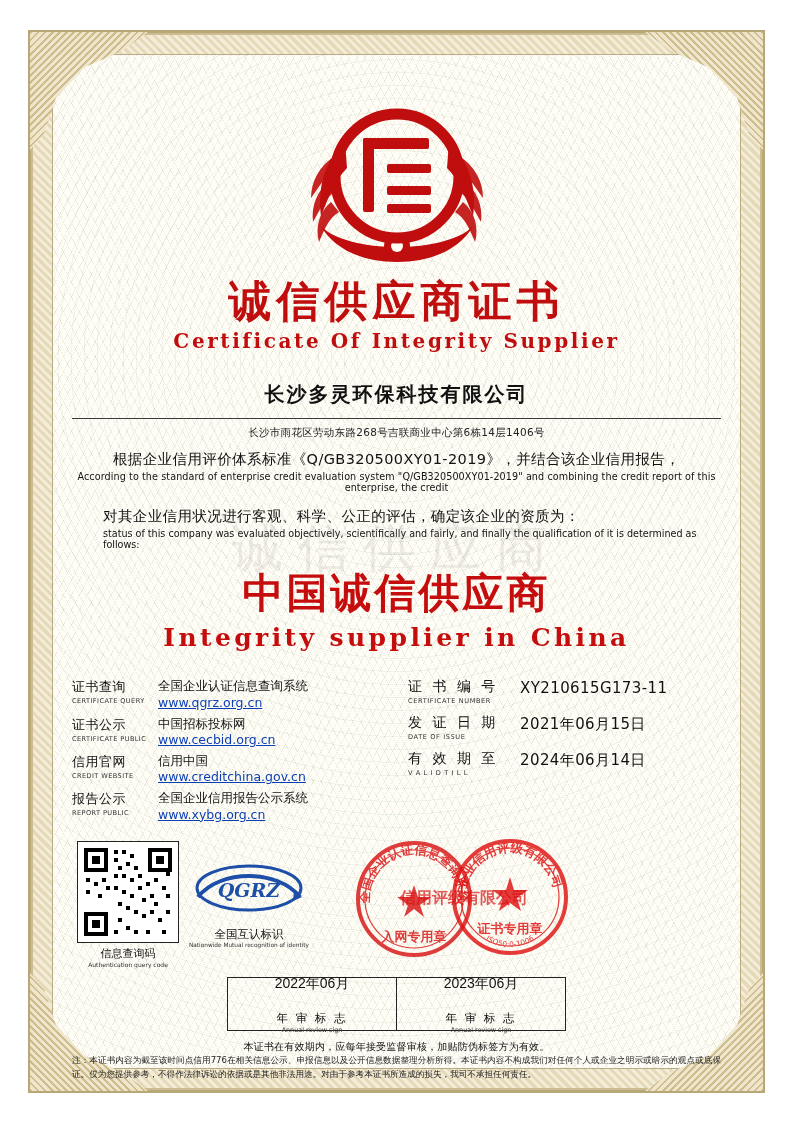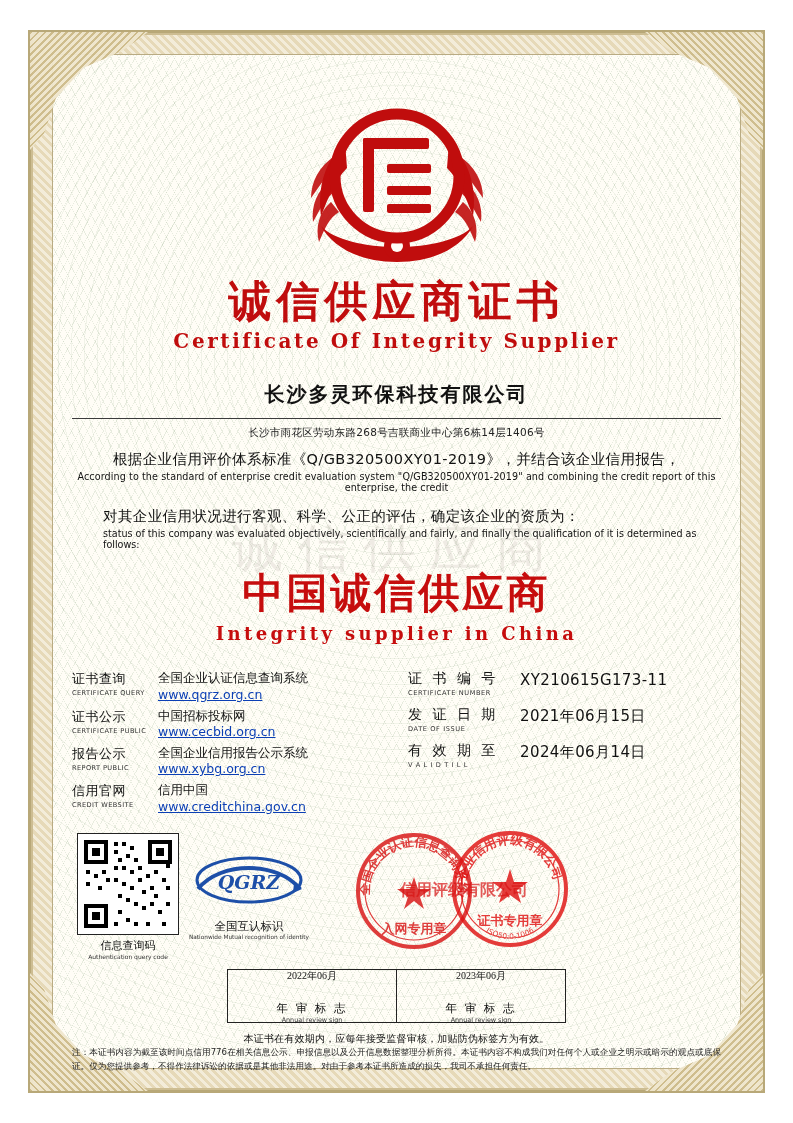--- a/index.html
+++ b/index.html
@@ -86,21 +86,21 @@
 
   .award{
     position:relative;text-align:center;margin-top:16px;
   }
   .award .cn{
     color:#c60d0d;font-weight:bold;font-size:41px;letter-spacing:3px;
     font-family:"DejaVu Sans", sans-serif;
     margin-top:8px;
   }
   .award .en{
-    color:#c60d0d;font-weight:bold;font-size:18px;letter-spacing:3.4px;margin-top:2px;
+    color:#c60d0d;font-weight:bold;font-size:25px;letter-spacing:3.4px;margin-top:2px;
     font-family:"DejaVu Serif", serif;
   }
   .watermark{
     position:absolute;left:0;right:0;top:-52px;text-align:center;
     font-size:52px;color:rgba(160,150,140,.17);letter-spacing:14px;
     font-family:"DejaVu Sans", sans-serif;pointer-events:none;
   }
 
   
   .info{display:flex;margin-top:26px;}
@@ -127,21 +127,21 @@
   .qgrz{width:130px;text-align:center;padding-top:16px;}
   .qgrz-cap-cn{font-size:11.5px;color:#111;margin-top:4px;font-family:"DejaVu Sans", sans-serif;}
   .qgrz-cap-en{font-size:5.8px;color:#333;font-family:"DejaVu Sans", sans-serif;}
   .stamps{flex:1;position:relative;height:130px;}
 
   
   .review{display:flex;justify-content:center;margin-top:6px;}
   .review-table{display:flex;border:1px solid #222;}
   .rcell{width:168px;height:52px;display:flex;flex-direction:column;align-items:center;justify-content:center;}
   .rcell + .rcell{border-left:1px solid #222;}
-  .rcell .y{font-size:10px;color:#111;font-family:Liberation Serif, serif;}
+  .rcell .y{font-size:14px;color:#111;font-family:Liberation Sans, sans-serif;}
   .rcell .l1{font-size:11.5px;color:#111;letter-spacing:2px;margin-top:18px;font-family:"DejaVu Sans", sans-serif;}
   .rcell .l2{font-size:6.4px;color:#333;font-family:"DejaVu Sans", sans-serif;}
 
   .note{
     text-align:center;font-size:10px;color:#111;margin-top:9px;letter-spacing:.2px;
     font-family:"DejaVu Sans", sans-serif;
   }
   .disclaimer{
     font-size:8.6px;color:#222;line-height:1.55;text-align:justify;
     font-family:"DejaVu Sans", sans-serif;
@@ -234,37 +234,37 @@
             <div class="en">CERTIFICATE PUBLIC</div>
           </div>
           <div class="ival">
             <span>中国招标投标网</span>
             <a class="url" href="#">www.cecbid.org.cn</a>
           </div>
         </div>
 
         <div class="irow">
           <div class="ilabel">
+            <div class="cn">信用官网</div>
+            <div class="en">CREDIT WEBSITE</div>
+          </div>
+          <div class="ival">
+            <span>信用中国</span>
+            <a class="url" href="#">www.creditchina.gov.cn</a>
+          </div>
+        </div>
+
+        <div class="irow">
+          <div class="ilabel">
             <div class="cn">报告公示</div>
             <div class="en">REPORT PUBLIC</div>
           </div>
           <div class="ival">
             <span>全国企业信用报告公示系统</span>
             <a class="url" href="#">www.xybg.org.cn</a>
-          </div>
-        </div>
-
-        <div class="irow">
-          <div class="ilabel">
-            <div class="cn">信用官网</div>
-            <div class="en">CREDIT WEBSITE</div>
-          </div>
-          <div class="ival">
-            <span>信用中国</span>
-            <a class="url" href="#">www.creditchina.gov.cn</a>
           </div>
         </div>
 
       </div>
 
       <div class="info-right">
 
         <div class="rrow">
           <div class="rlabel">
             <div class="cn">证 书 编 号</div>

